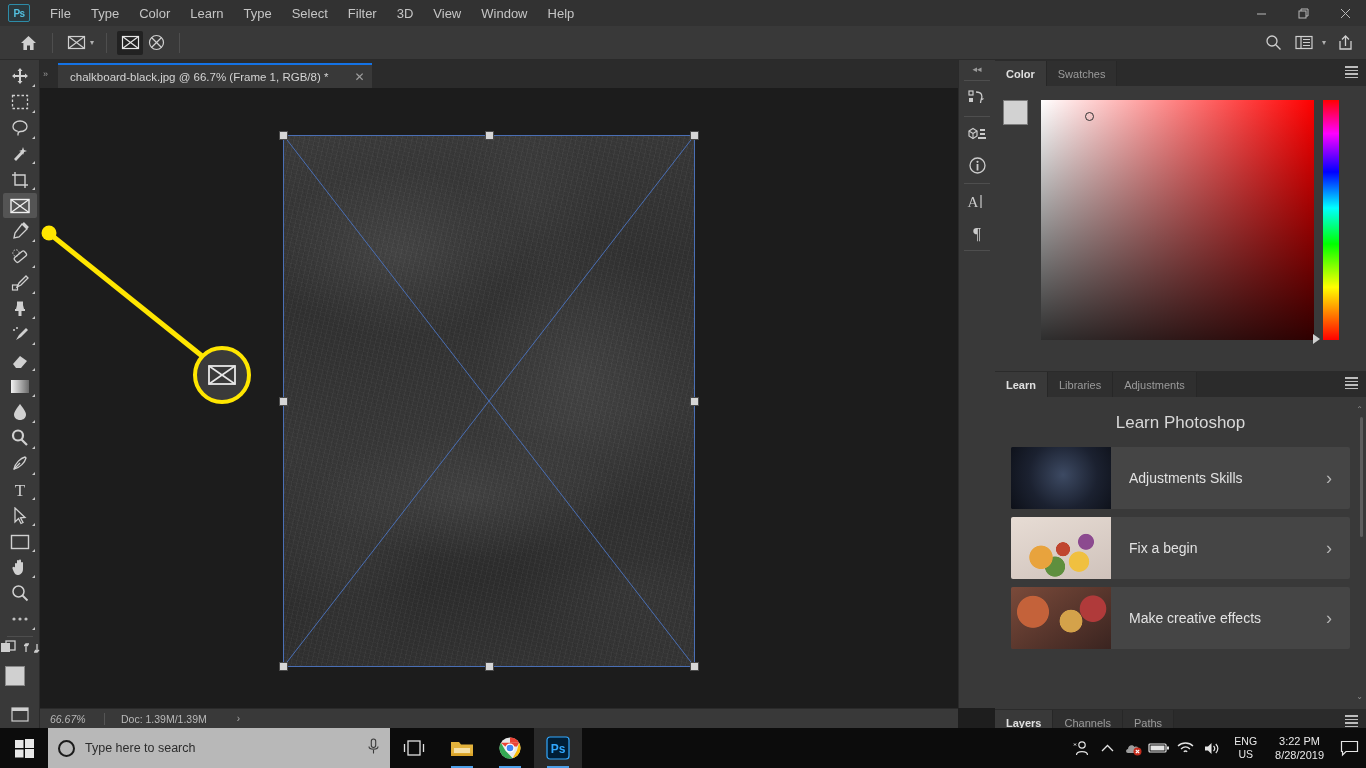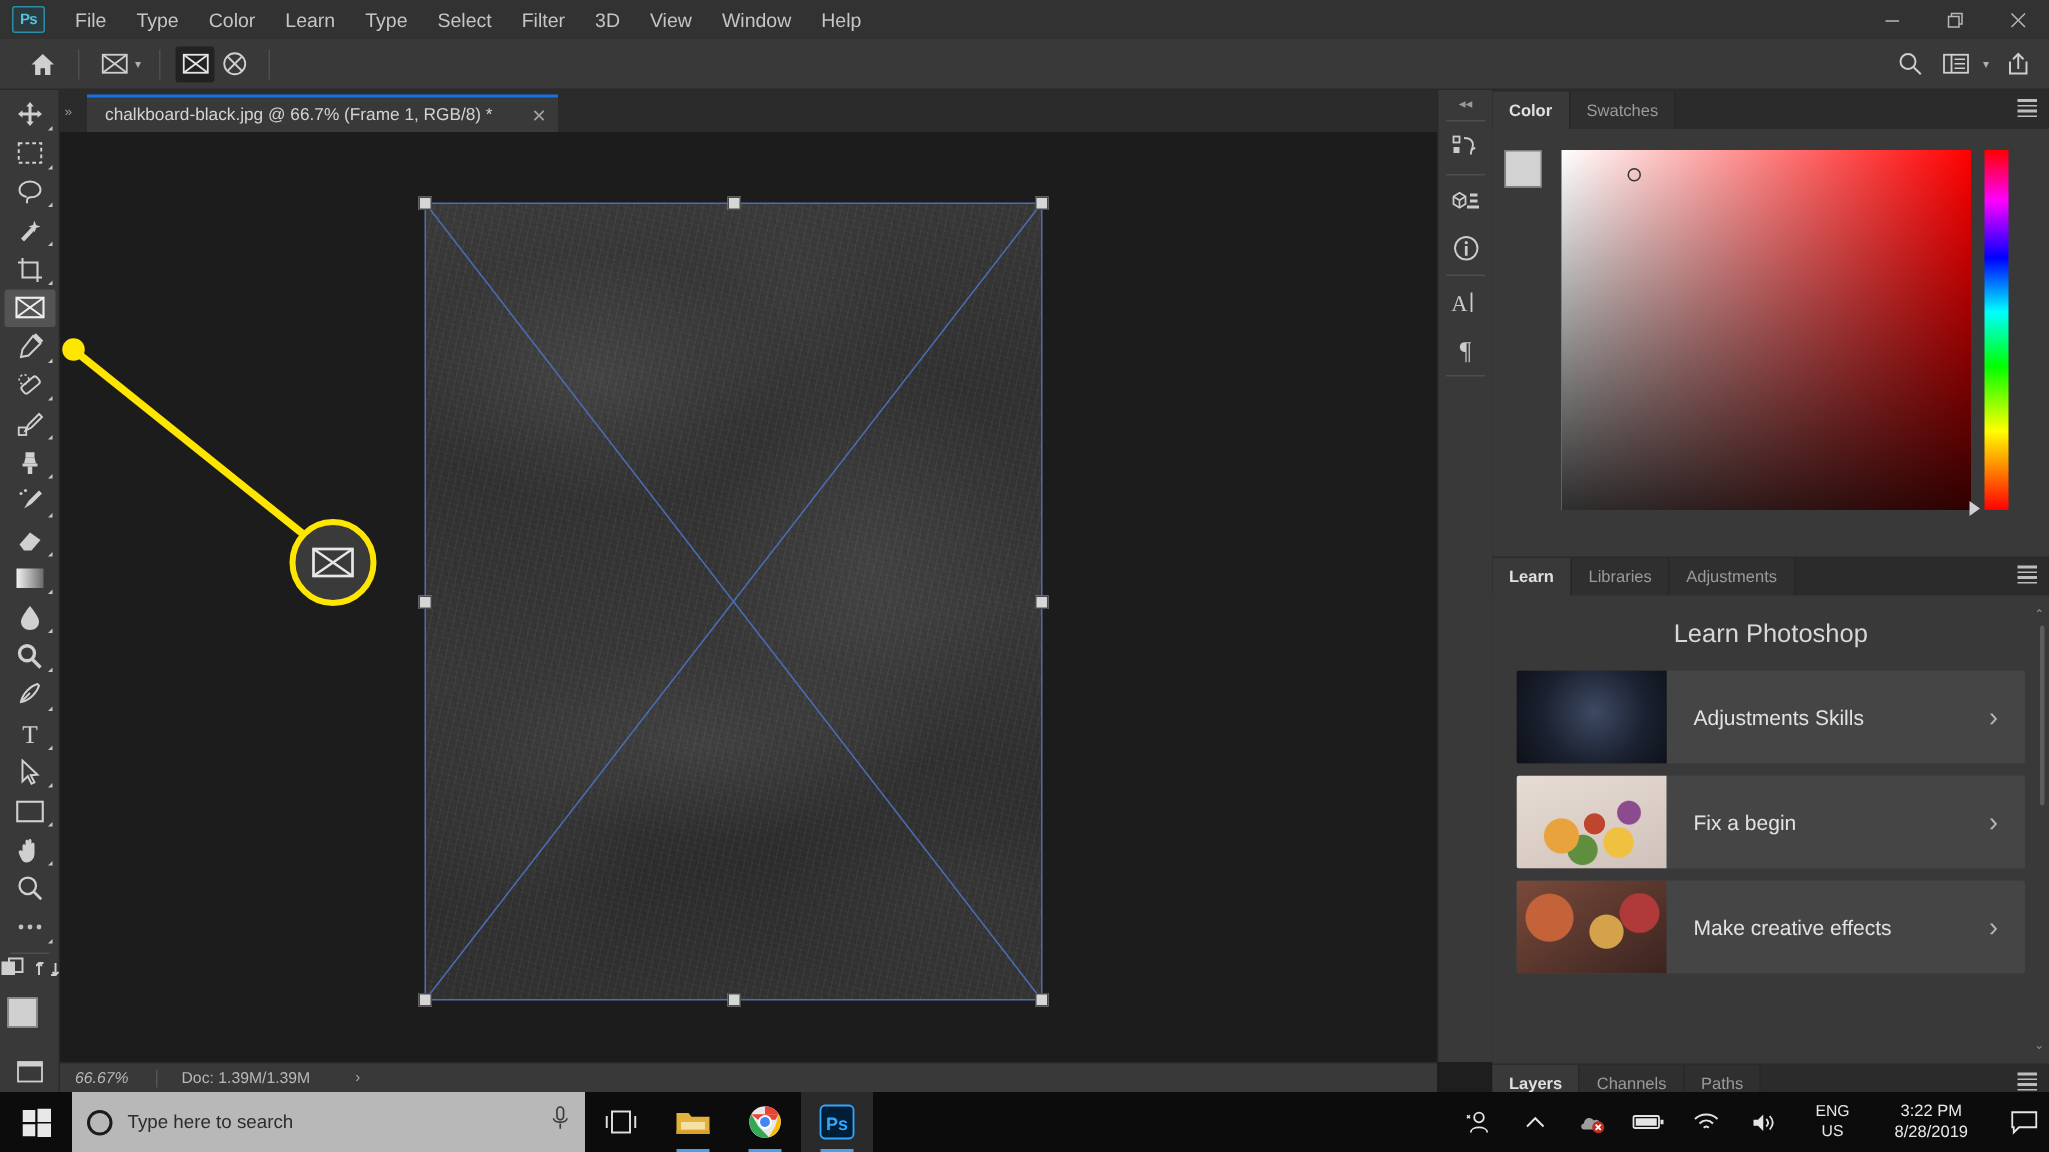--- a/index.html
+++ b/index.html
@@ -298,21 +298,21 @@
     width: 48px; height: 40px; display: flex; align-items: center; justify-content: center;
     position: relative;
   }
   .tb-icon.active { background: #2a2a2a; }
   .tb-icon.open::after, .tb-icon.active::after {
     content: ""; position: absolute; bottom: 0; left: 13px; width: 22px;
     height: 2.5px; background: #4d9fe8;
   }
   .tray {
     position: absolute; right: 0; height: 40px; display: flex;
-    align-items: center; gap: 12px;
+    align-items: center; gap: 0;
   }
   .tray-icon {
     width: 26px; height: 40px; display: flex; align-items: center;
     justify-content: center; color: #e4e4e4;
   }
   .tray-lang {
     color: #e9e9e9; font-size: 10.5px; text-align: center; line-height: 13px;
     padding: 0 10px;
   }
   .tray-clock {

